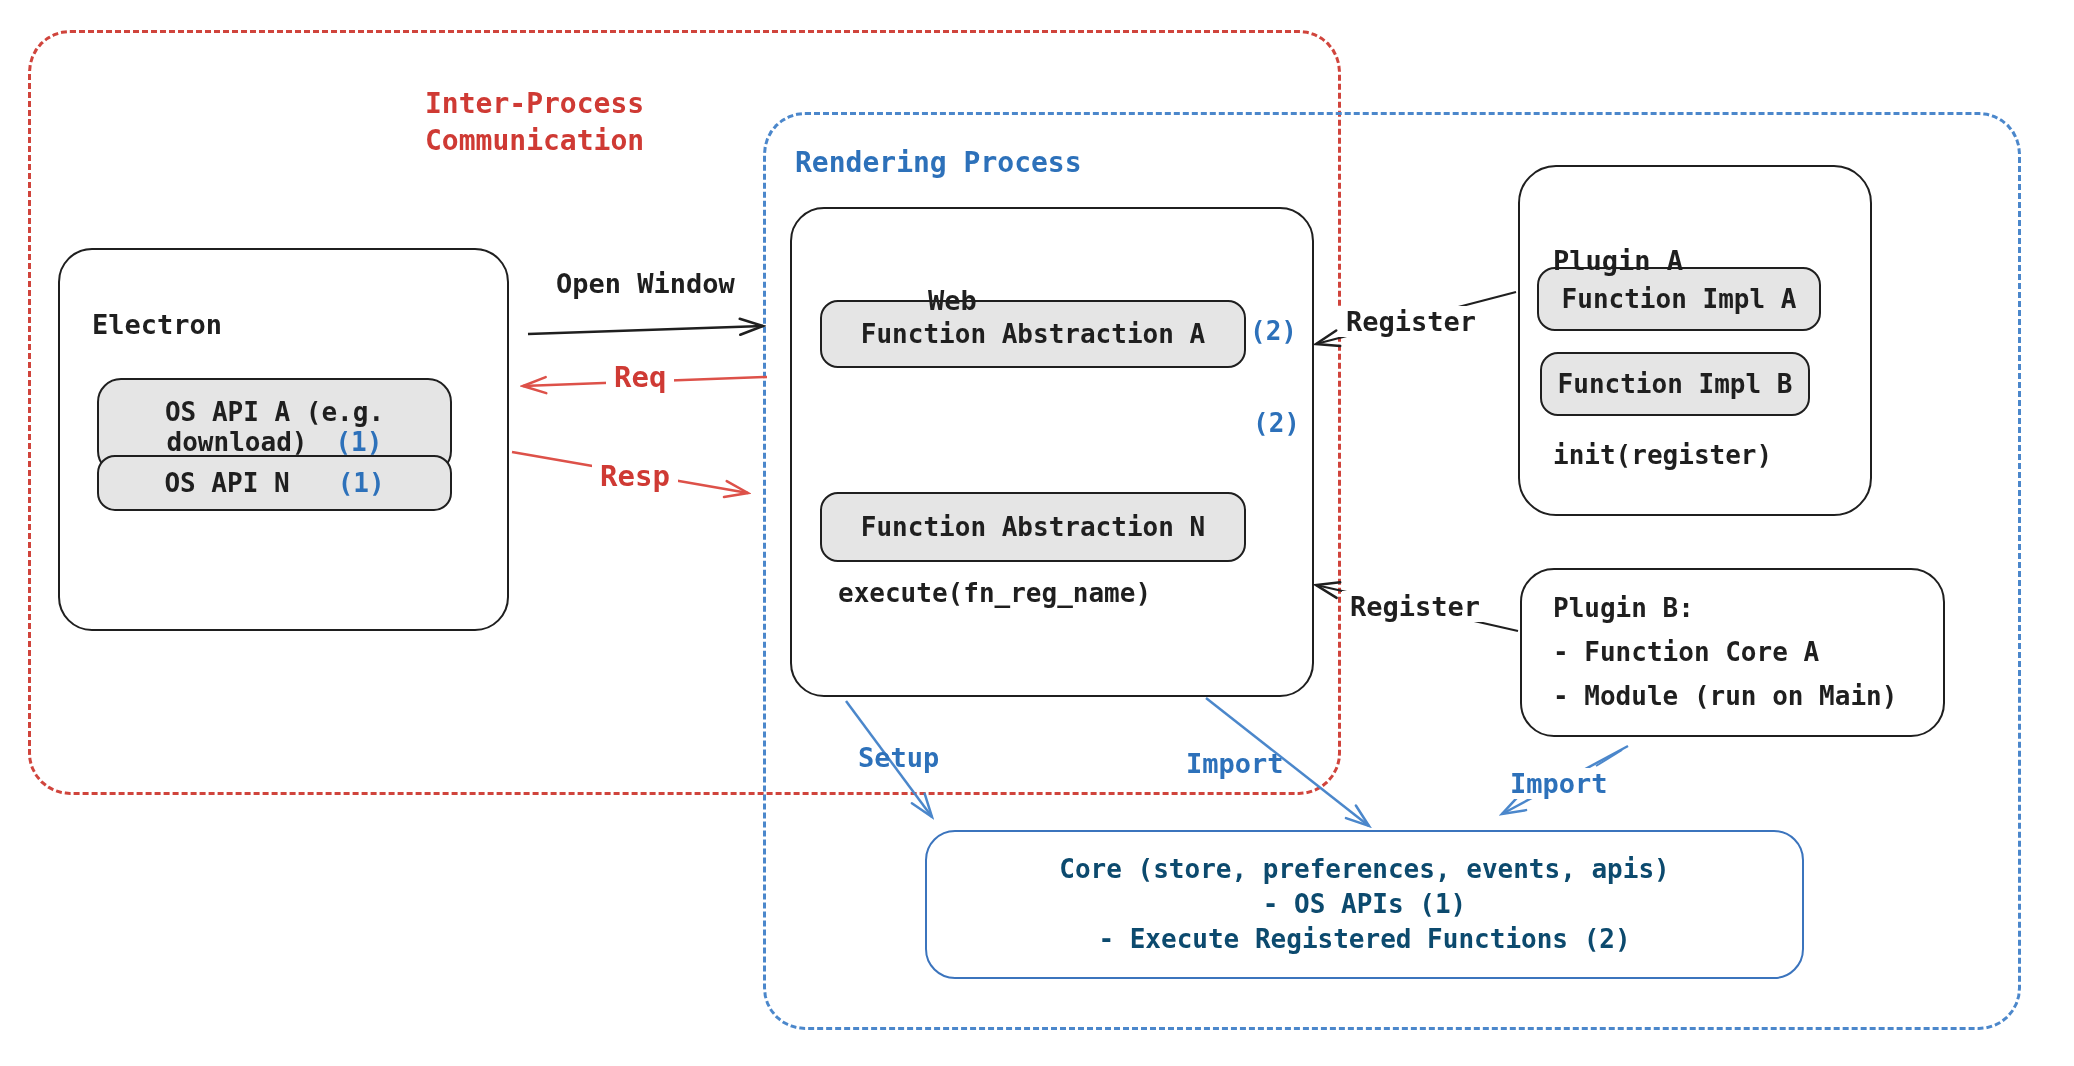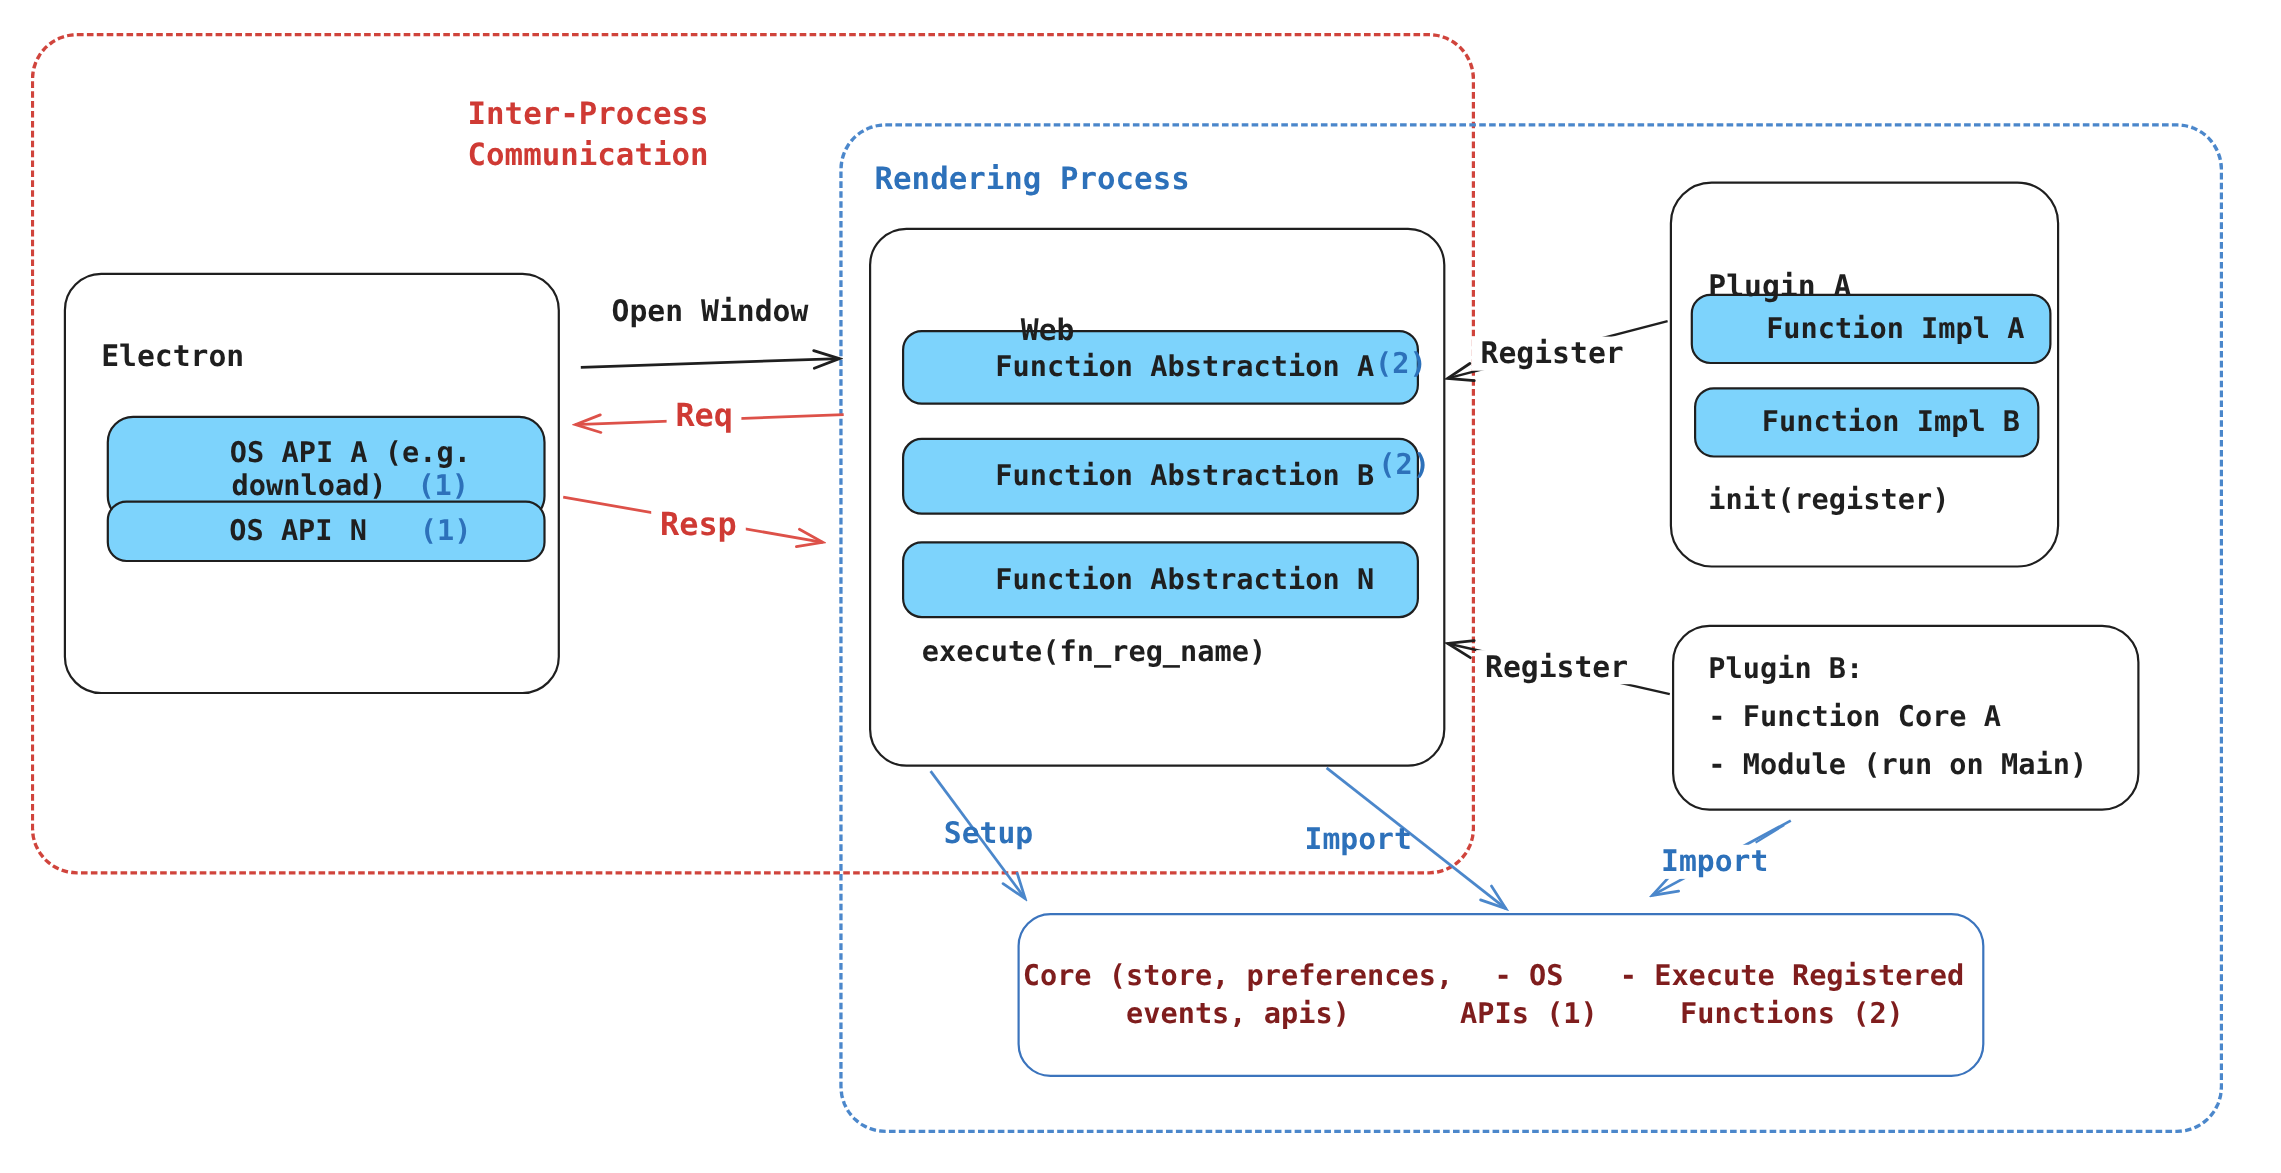--- a/index.html
+++ b/index.html
@@ -6,33 +6,33 @@
   #stage{
     position:relative;width:2074px;height:1066px;background:#ffffff;overflow:hidden;
     font-family:"DejaVu Sans Mono", monospace;font-weight:bold;color:#1f1f1f;
   }
   
   .region{position:absolute;border-radius:42px;z-index:1;}
   .region.red{border:3px dashed #d0443c;}
   .region.blue{border:3px dashed #4b87cb;}
   
   .box{position:absolute;border:2.5px solid #1f1f1f;border-radius:34px;background:#ffffff;z-index:2;}
-  .pill{position:absolute;border:2px solid #1f1f1f;border-radius:18px;background:#7dd3fc;z-index:3;
-        display:flex;align-items:center;justify-content:center;flex-direction:column;font-size:26px;padding-left:44px;}
+  .pill{position:absolute;border:2px solid #1f1f1f;border-radius:18px;background:#e5e5e5;z-index:3;
+        display:flex;align-items:center;justify-content:center;flex-direction:column;font-size:26px;}
   .pill .row{display:flex;align-items:center;}
   .title{position:absolute;font-size:27px;z-index:4;white-space:nowrap;margin-top:33px;}
   .body-text{position:absolute;font-size:26px;z-index:4;white-space:nowrap;}
   .blue-t{color:#2d71ba;}
   .red-t{color:#cf3a34;}
   .badge{color:#2d71ba;}
   .section-title{position:absolute;font-size:28px;line-height:37px;z-index:4;white-space:nowrap;}
   .arrow-label{position:absolute;z-index:6;background:#ffffff;padding:0 8px;white-space:nowrap;}
   .core-box{position:absolute;border:2.5px solid #3b74bd;border-radius:30px;background:#ffffff;z-index:3;
-            display:flex;flex-direction:row;align-items:center;justify-content:center;
-            color:#7f1d1d;font-size:26px;line-height:35px;text-align:center;}
+            display:flex;flex-direction:column;align-items:center;justify-content:center;
+            color:#0c4a6e;font-size:26px;line-height:35px;text-align:center;}
   svg.overlay{position:absolute;left:0;top:0;z-index:5;pointer-events:none;}
   .pb-lines{display:flex;flex-direction:column;justify-content:flex-end;align-items:flex-start;
             position:absolute;font-size:26px;line-height:44px;z-index:4;}
 </style>
 </head>
 <body>
 
 <div id="stage">
 
   <div class="region red" style="left:28px;top:30px;width:1307px;height:759px;"></div>
@@ -57,21 +57,20 @@
     <div class="row">
       <span>OS API N</span>
       <span class="badge" style="margin-left:48px;">(1)</span>
     </div>
   </div>
 
   <div class="box" style="left:790px;top:207px;width:520px;height:486px;"></div>
   <div class="title" style="left:928px;top:252px;">Web</div>
   <div class="pill" style="left:820px;top:300px;width:422px;height:64px;">Function Abstraction A</div>
   <div class="body-text badge" style="left:1250px;top:316px;">(2)</div>
-  <div class="pill" style="left:820px;top:398px;width:422px;height:66px;">Function Abstraction B</div>
   <div class="body-text badge" style="left:1253px;top:408px;">(2)</div>
   <div class="pill" style="left:820px;top:492px;width:422px;height:66px;">Function Abstraction N</div>
   <div class="body-text" style="left:838px;top:578px;">execute(fn_reg_name)</div>
 
   <div class="box" style="left:1518px;top:165px;width:350px;height:347px;border-radius:38px;"></div>
   <div class="title" style="left:1553px;top:212px;">Plugin A</div>
   <div class="pill" style="left:1537px;top:267px;width:280px;height:60px;">Function Impl A</div>
   <div class="pill" style="left:1540px;top:352px;width:266px;height:60px;">Function Impl B</div>
   <div class="body-text" style="left:1553px;top:440px;">init(register)</div>
 

